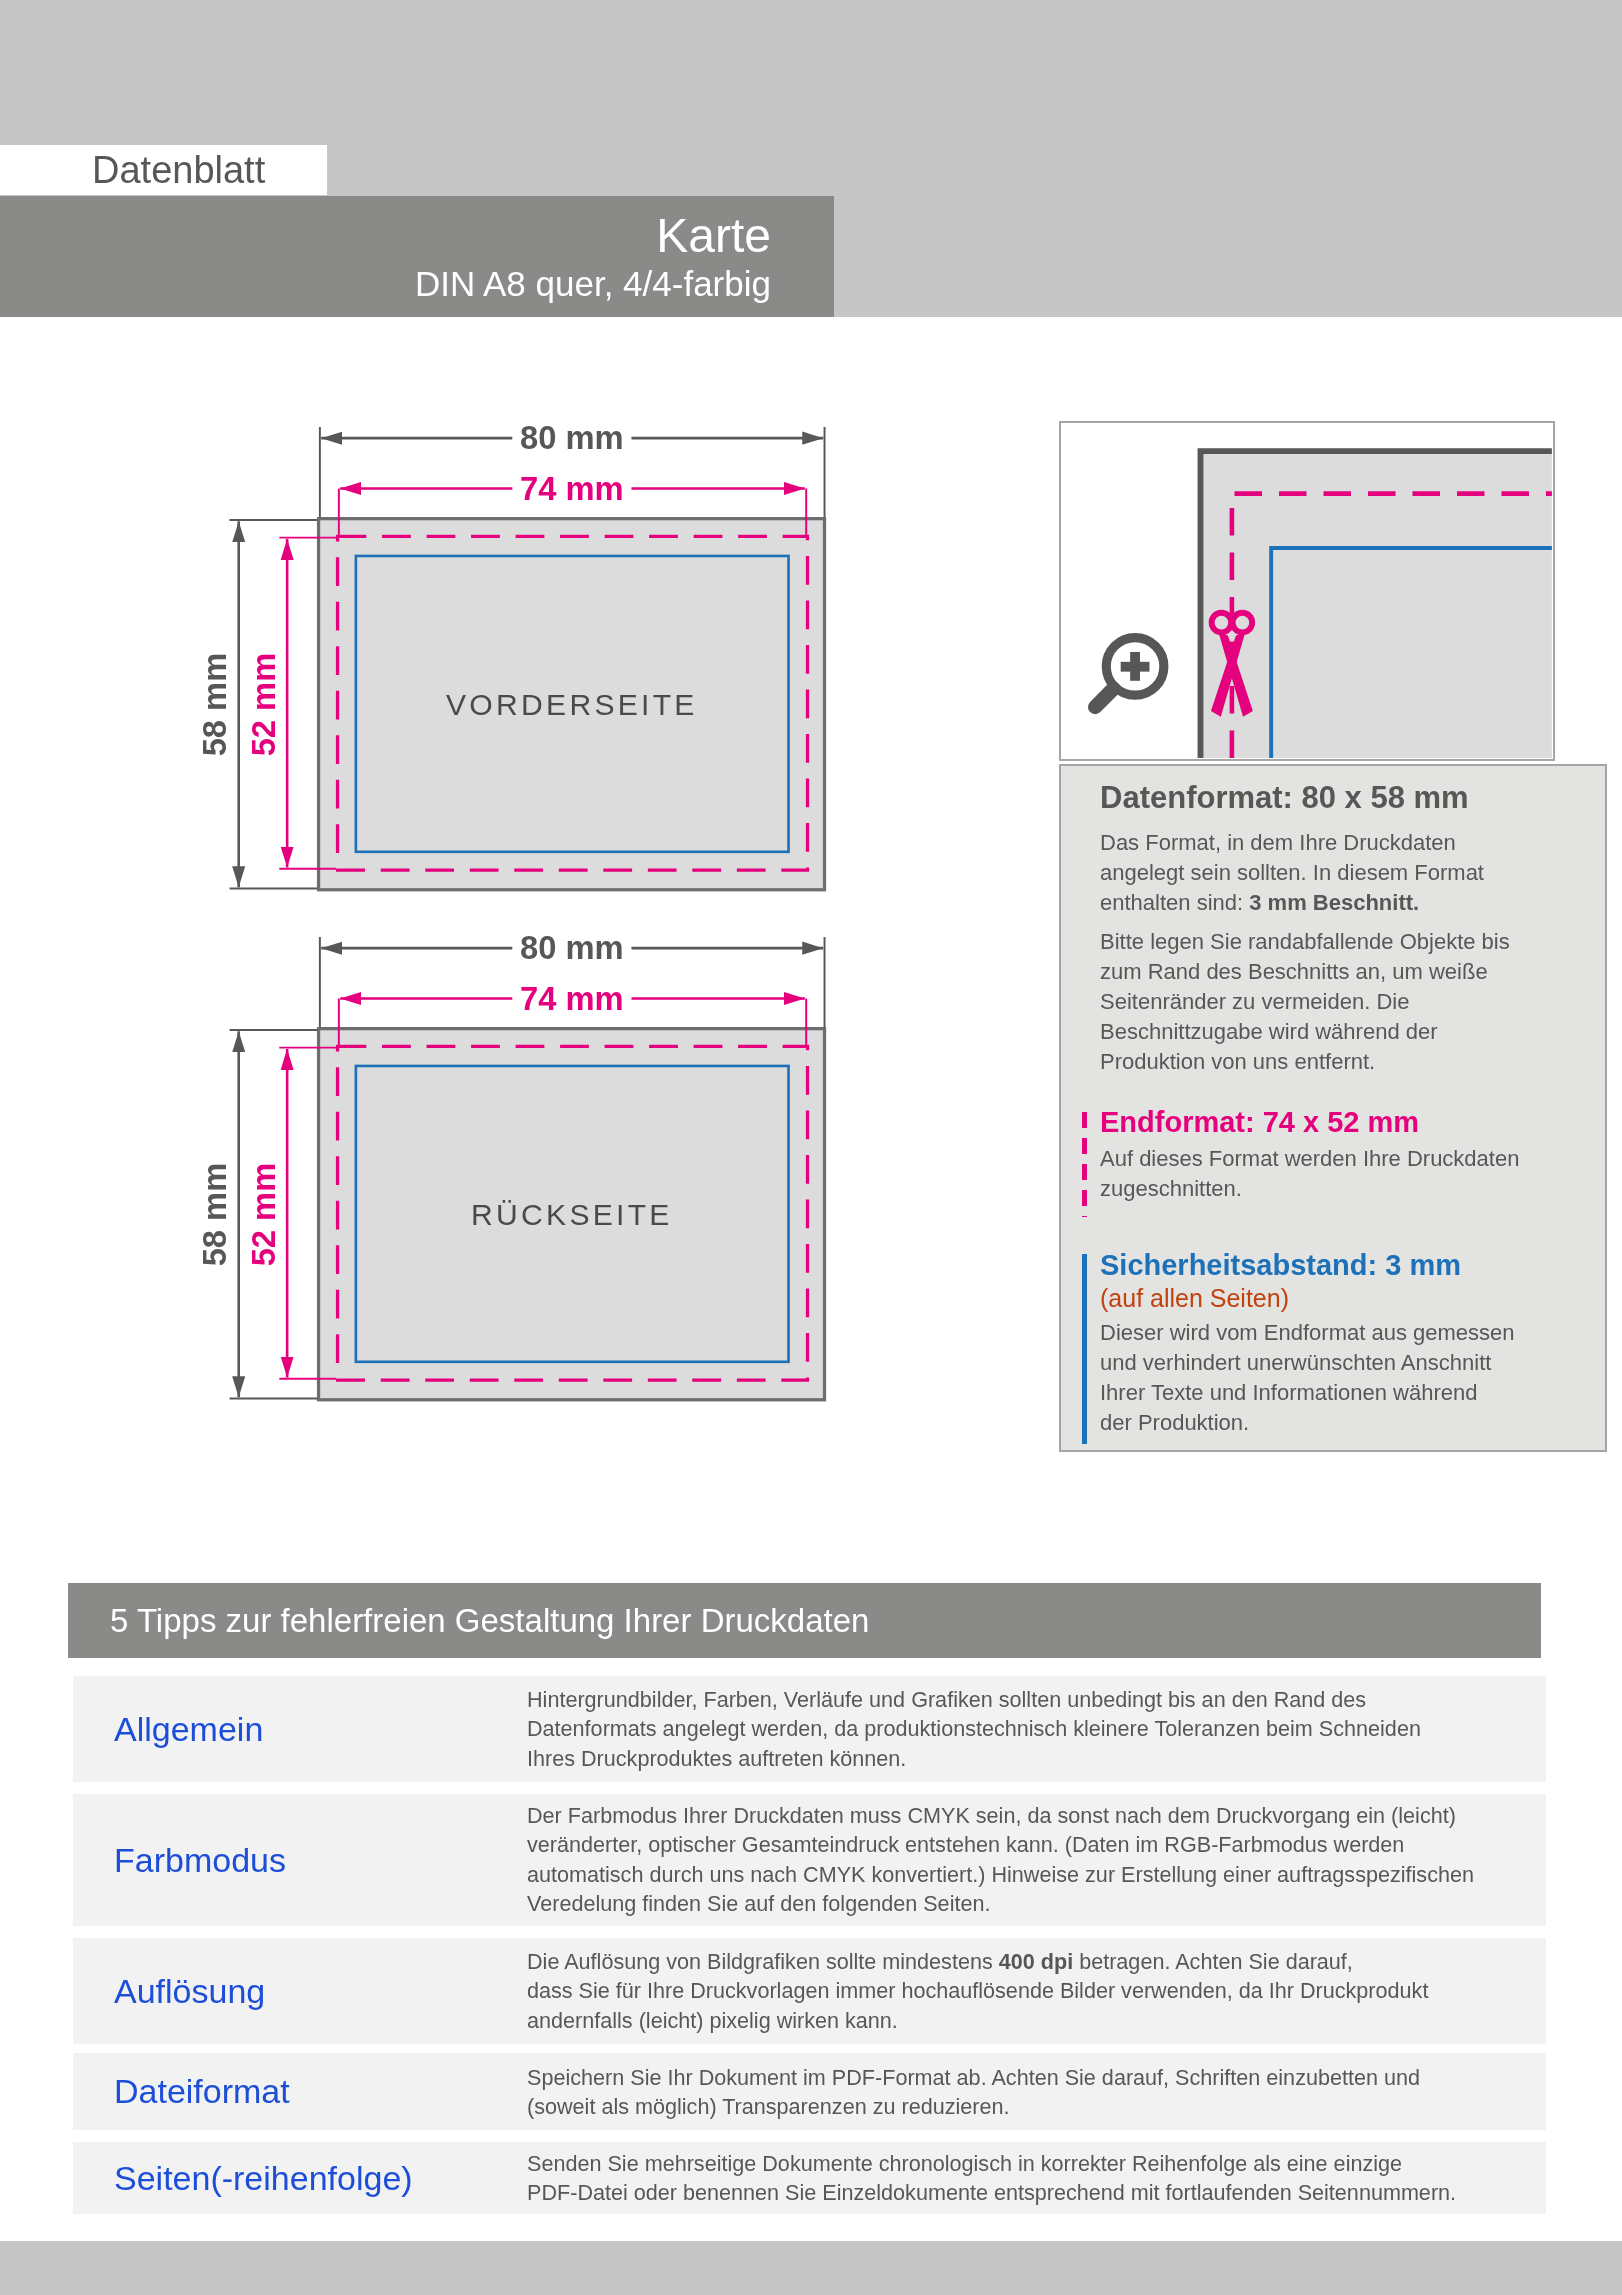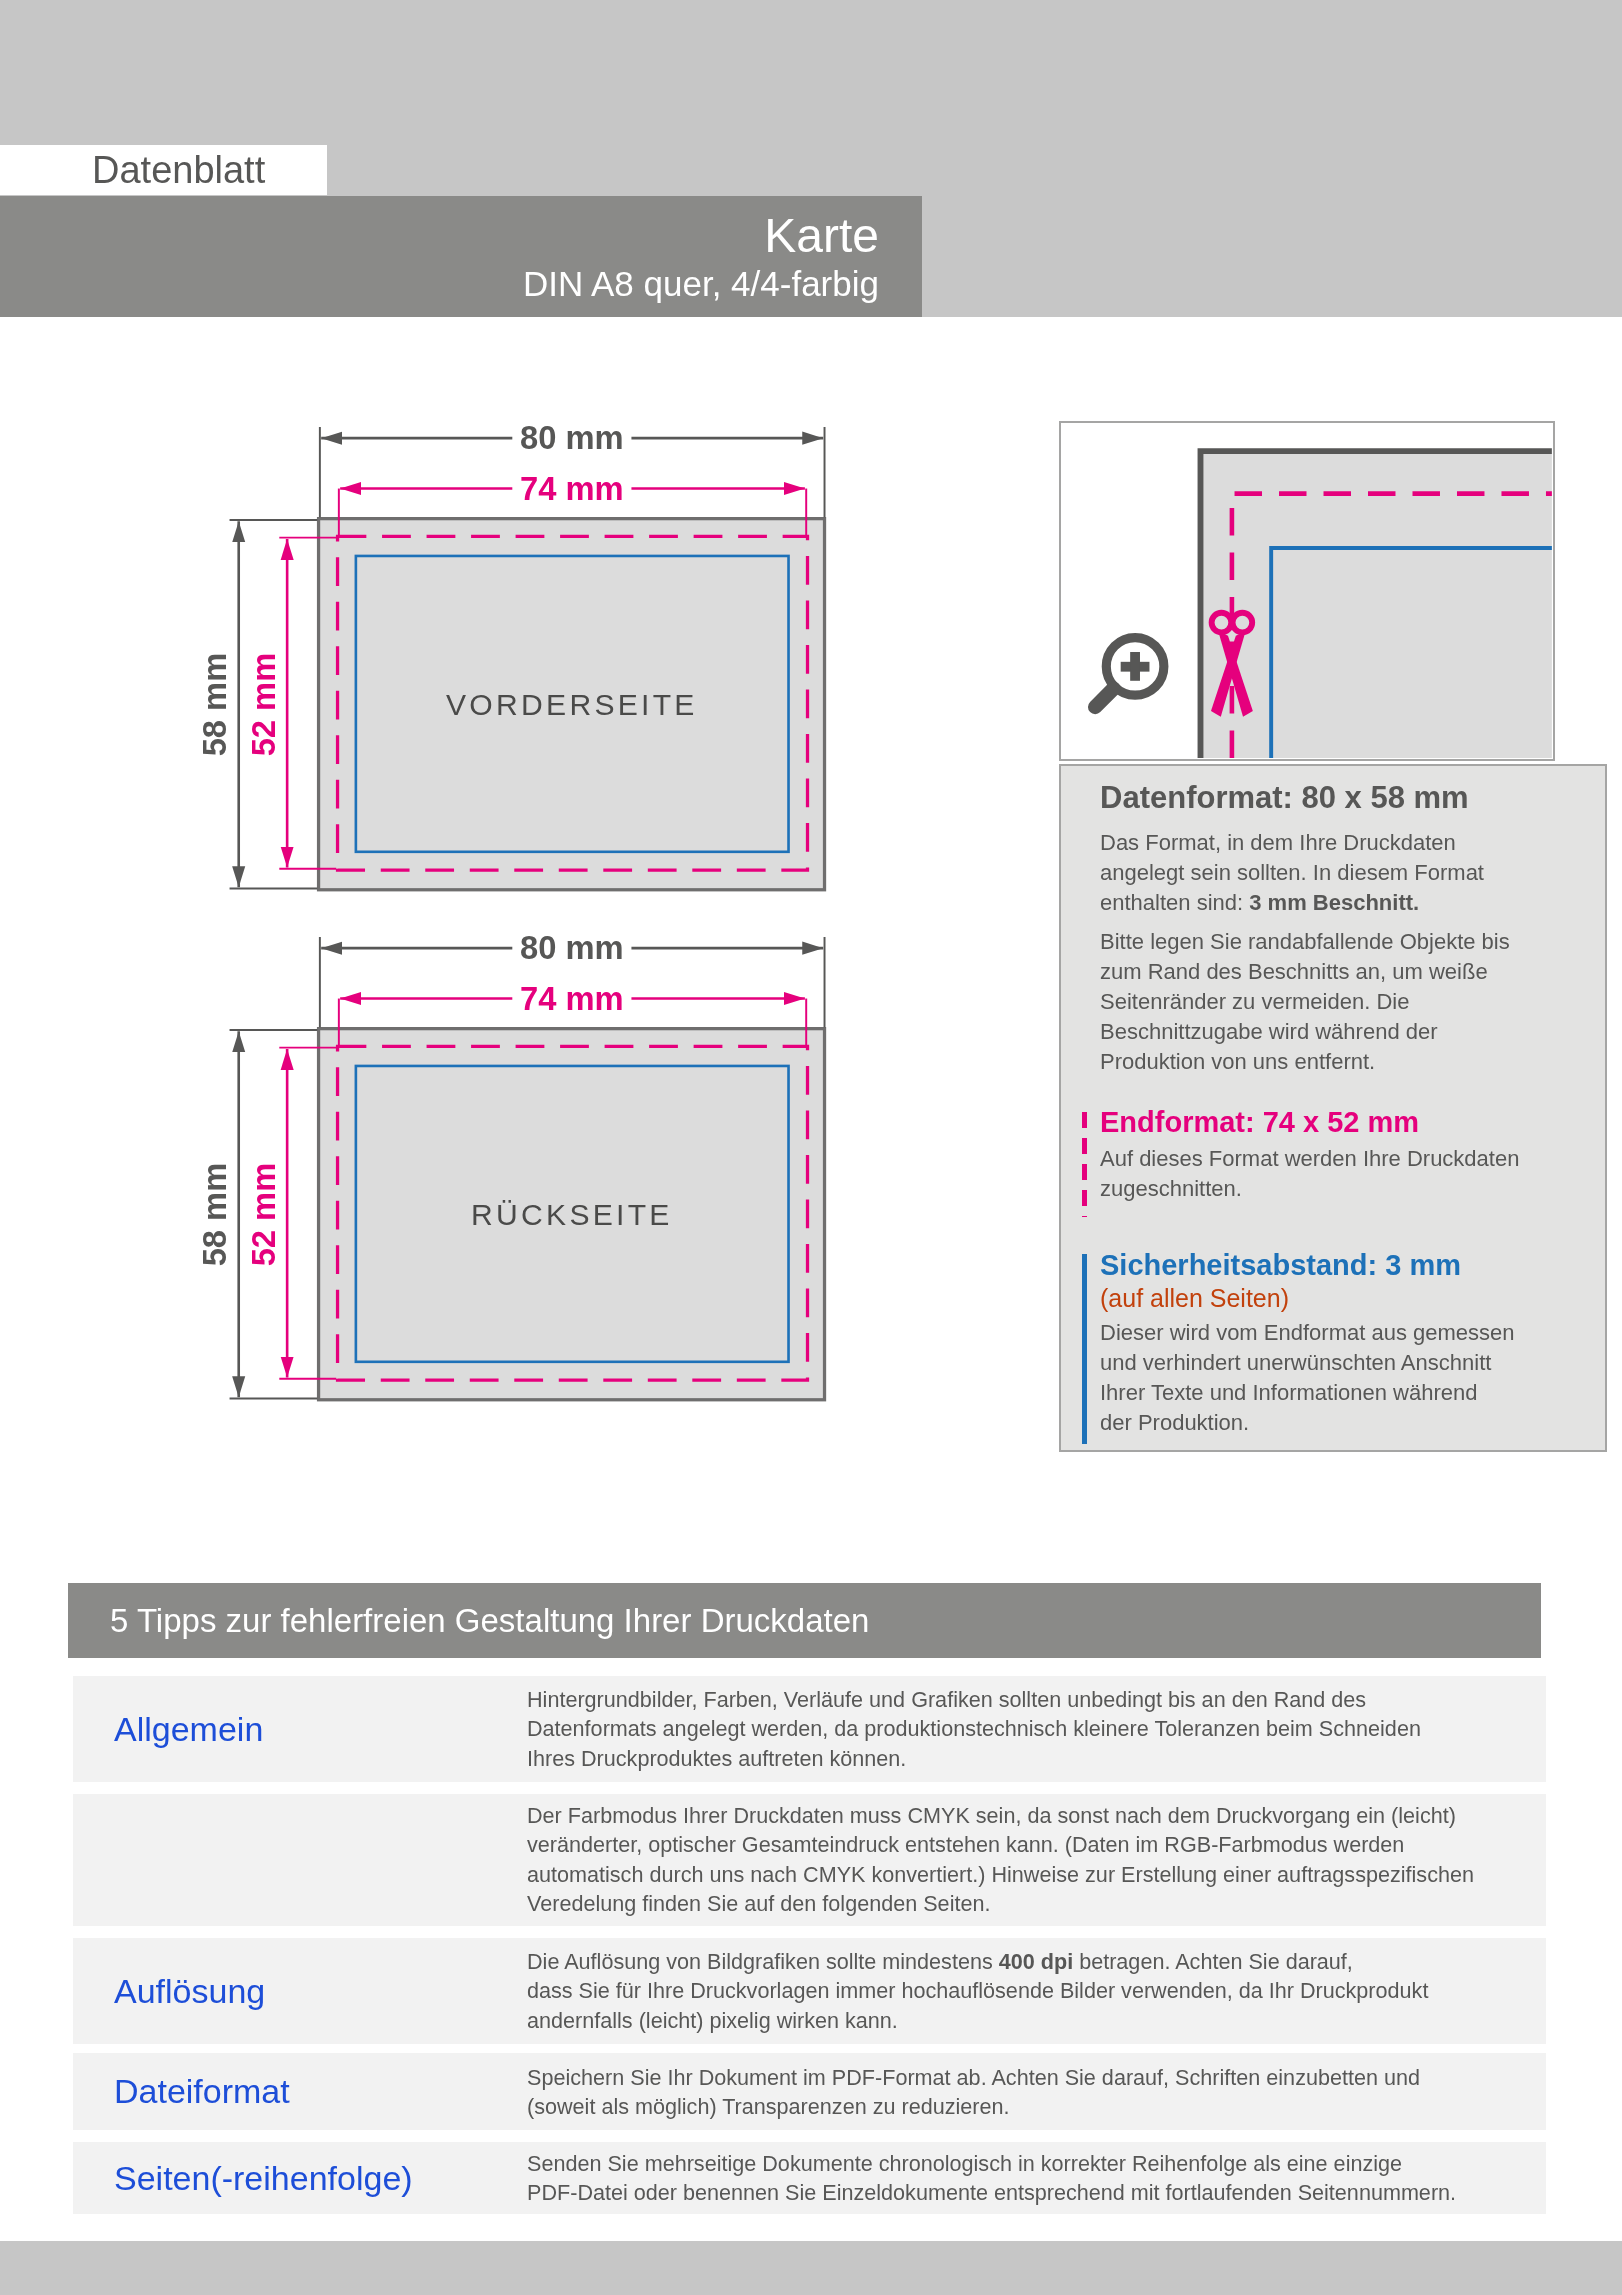--- a/index.html
+++ b/index.html
@@ -6,23 +6,23 @@
   body{
     width:1623px;height:2295px;position:relative;overflow:hidden;
     background:#ffffff;font-family:"Liberation Sans",sans-serif;color:#575756;
   }
   .abs{position:absolute;}
 
   
   .band-light{left:0;top:0;width:1623px;height:317px;background:#c6c6c6;}
   .datenblatt-box{left:0;top:145px;width:327px;height:50px;background:#ffffff;}
   .datenblatt-box span{display:block;padding-left:92px;font-size:38px;line-height:50px;color:#575756;}
-  .band-dark{left:0;top:196px;width:922px;height:121px;background:#8a8a88;
+  .band-dark{left:0;top:196px;width:834px;height:121px;background:#8a8a88;
     display:flex;flex-direction:column;justify-content:center;align-items:flex-end;
-    padding-right:43px;box-sizing:border-box;color:#ffffff;text-align:right;}
+    padding-right:63px;box-sizing:border-box;color:#ffffff;text-align:right;}
   .band-dark .t1{font-size:48px;line-height:54px;}
   .band-dark .t2{font-size:35px;line-height:41px;}
 
   
   .diagram{width:720px;height:537px;left:151px;}
   .diagram.front{top:366px;}
   .diagram.back{top:876px;}
   .dia-svg{position:absolute;left:0;top:0;width:100%;height:100%;}
   text.dim{font-family:"Liberation Sans",sans-serif;font-size:50px;font-weight:700;text-anchor:middle;}
   text.dim.g{fill:#575756;}
@@ -215,20 +215,21 @@
 
 <div class="abs tips-banner">
   <span>5 Tipps zur fehlerfreien Gestaltung Ihrer Druckdaten</span>
 </div>
 
 <div class="abs tip-row row1">
   <div class="lbl">Allgemein</div>
   <div class="body"><span>Hintergrundbilder, Farben, Verläufe und Grafiken sollten unbedingt bis an den Rand des</span><br><span>Datenformats angelegt werden, da produktionstechnisch kleinere Toleranzen beim Schneiden</span><br><span>Ihres Druckproduktes auftreten können.</span></div>
 </div>
 <div class="abs tip-row row2">
+  <div class="lbl">Farbmodus</div>
   <div class="body"><span>Der Farbmodus Ihrer Druckdaten muss CMYK sein, da sonst nach dem Druckvorgang ein (leicht)</span><br><span>veränderter, optischer Gesamteindruck entstehen kann. (Daten im RGB-Farbmodus werden</span><br><span>automatisch durch uns nach CMYK konvertiert.) Hinweise zur Erstellung einer auftragsspezifischen</span><br><span>Veredelung finden Sie  auf den folgenden Seiten.</span></div>
 </div>
 <div class="abs tip-row row3">
   <div class="lbl">Auflösung</div>
   <div class="body"><span>Die Auflösung von Bildgrafiken sollte mindestens </span><b>400 dpi</b><span> betragen. Achten Sie darauf,</span><br><span>dass Sie für Ihre Druckvorlagen immer hochauflösende Bilder verwenden, da Ihr Druckprodukt</span><br><span>andernfalls (leicht) pixelig wirken kann.</span></div>
 </div>
 <div class="abs tip-row row4">
   <div class="lbl">Dateiformat</div>
   <div class="body"><span>Speichern Sie Ihr Dokument im PDF-Format ab. Achten Sie darauf, Schriften einzubetten und</span><br><span>(soweit als möglich) Transparenzen zu reduzieren.</span></div>
 </div>

